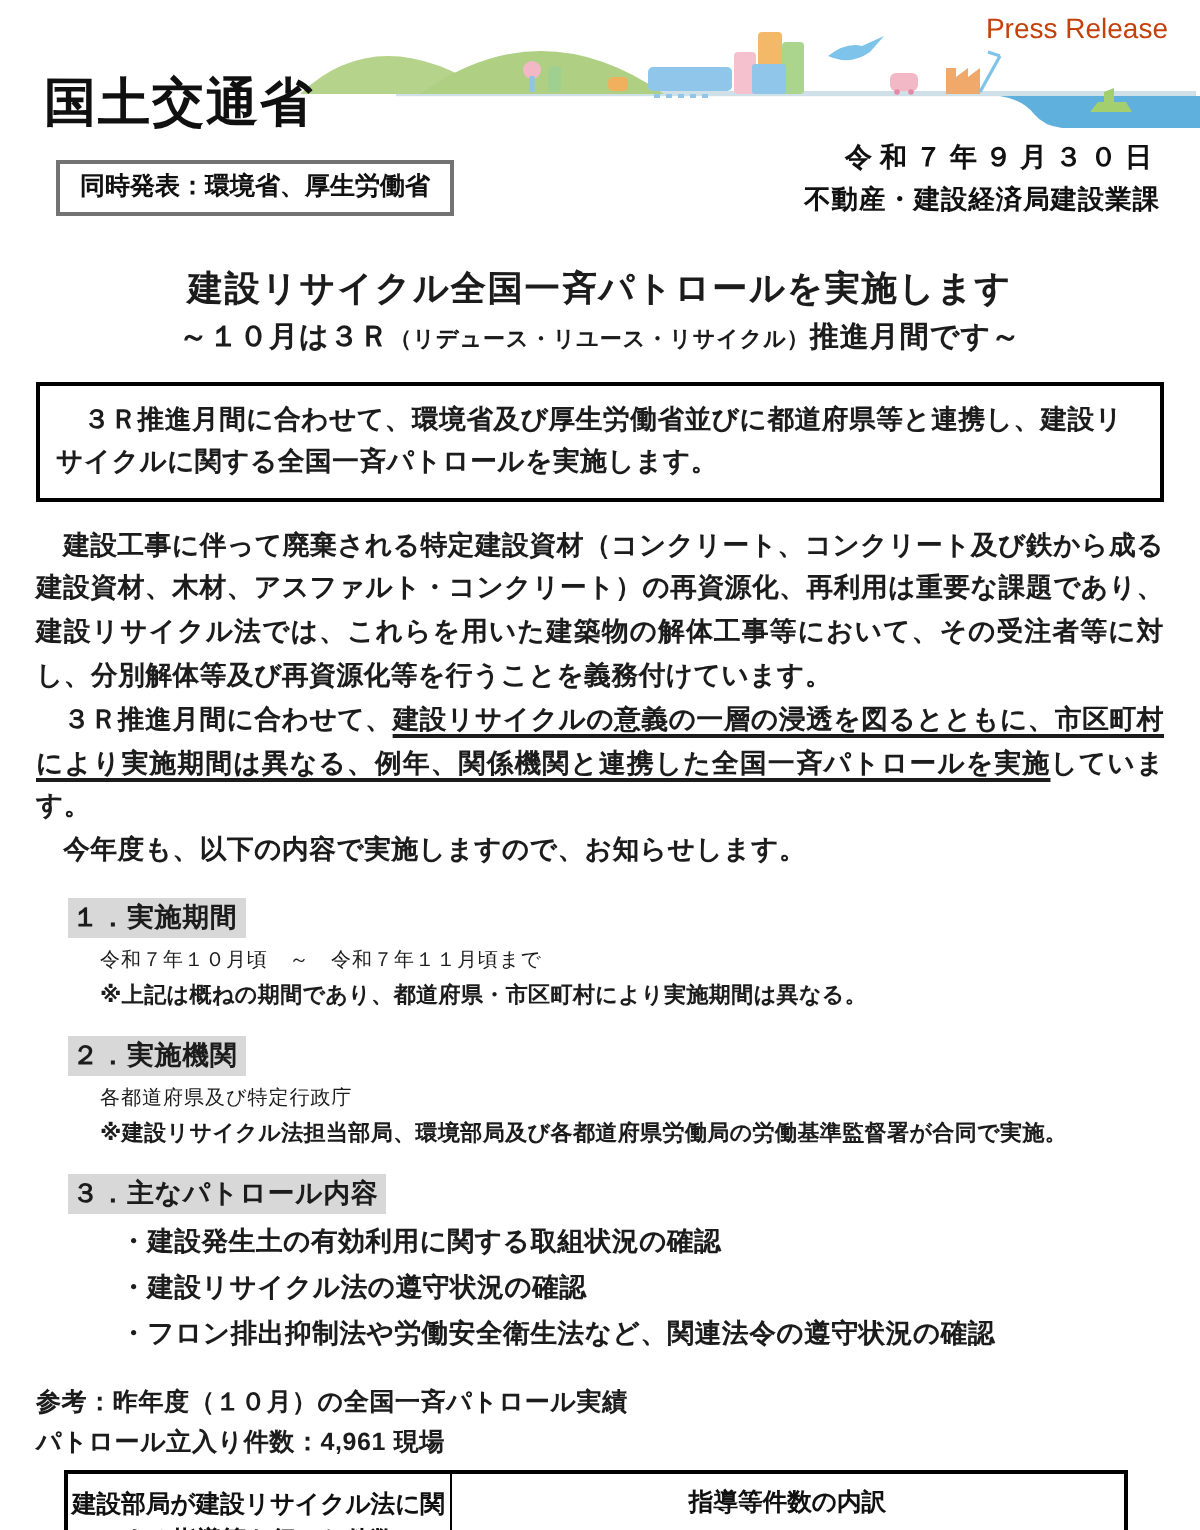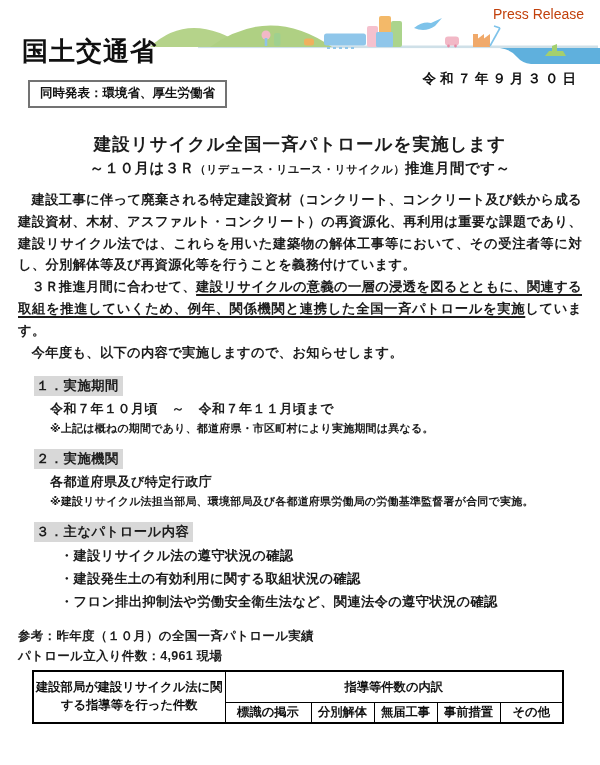--- a/index.html
+++ b/index.html
@@ -32,21 +32,21 @@
     font-size:13.3px; font-weight:bold; line-height:1.6; letter-spacing:0.3px;
   }
   .body-para { font-size:13.3px; font-weight:600; line-height:1.64; letter-spacing:0.3px; text-align:justify; }
   .para1 { margin-top:11px; }
   .u-span { text-decoration:underline; text-underline-offset:3px; text-decoration-thickness:1.5px; }
   .section { margin-top:13px; }
   .section-heading {
     display:inline-block; background:#d8d8d8; font-size:13.3px; font-weight:bold;
     padding:1px 4px 1px 2px; margin-left:16px; letter-spacing:0.5px;
   }
-  .section-line { font-size:13px; font-weight:700; margin:4px 0 0 32px; letter-spacing:0.5px; }
+  .section-line { font-size:10px; font-weight:400; margin:4px 0 0 32px; letter-spacing:0.5px; }
   .section-note { font-size:11px; font-weight:600; margin:3px 0 0 32px; letter-spacing:0.2px; }
   .bullet { font-size:13.3px; font-weight:600; margin:5px 0 0 42px; letter-spacing:0.3px; }
   .ref-block { margin-top:17px; }
   .ref-line { font-size:12.5px; font-weight:600; margin-top:3px; letter-spacing:0.3px; }
   
   table.patrol { border-collapse:collapse; margin:5px 0 0 14px; table-layout:fixed; }
   table.patrol td {
     border:1.5px solid #000; text-align:center; vertical-align:middle;
     font-size:12.3px; font-weight:bold; padding:1px 2px; color:#111;
   }
@@ -120,51 +120,53 @@
     </svg>
 
     <div class="press-release">Press Release</div>
 
     <div class="logo-ja">国土交通省</div>
 
     <div class="joint-box">同時発表：環境省、厚生労働省</div>
 
     <div class="date-block">
       <div class="date-line">令和７年９月３０日</div>
+      <div class="dept-line">不動産・建設経済局建設業課</div>
     </div>
   </div>
 
   <div class="content">
 
     <div class="title-main">建設リサイクル全国一斉パトロールを実施します</div>
     <div class="title-sub"><span>～１０月は３Ｒ</span><span class="paren">（リデュース・リユース・リサイクル）</span><span>推進月間です～</span></div>
 
+    <div class="summary-box">　３Ｒ推進月間に合わせて、環境省及び厚生労働省並びに都道府県等と連携し、建設リサイクルに関する全国一斉パトロールを実施します。</div>
 
     <div class="body-para para1">　建設工事に伴って廃棄される特定建設資材（コンクリート、コンクリート及び鉄から成る建設資材、木材、アスファルト・コンクリート）の再資源化、再利用は重要な課題であり、建設リサイクル法では、これらを用いた建築物の解体工事等において、その受注者等に対し、分別解体等及び再資源化等を行うことを義務付けています。</div>
 
-    <div class="body-para"><span>　３Ｒ推進月間に合わせて、</span><span class="u-span">建設リサイクルの意義の一層の浸透を図るとともに、関連する取組を推進していくため、例年、関係機関と連携した全国一斉パトロールを実施</span><span>しています。</span></div>
+    <div class="body-para"><span>　３Ｒ推進月間に合わせて、</span><span class="u-span">建設リサイクルの意義の一層の浸透を図るとともに、市区町村により実施期間は異なる、例年、関係機関と連携した全国一斉パトロールを実施</span><span>しています。</span></div>
 
     <div class="body-para">　今年度も、以下の内容で実施しますので、お知らせします。</div>
 
     <div class="section">
       <div class="section-heading">１．実施期間</div>
       <div class="section-line">令和７年１０月頃　～　令和７年１１月頃まで</div>
       <div class="section-note">※上記は概ねの期間であり、都道府県・市区町村により実施期間は異なる。</div>
     </div>
 
     <div class="section">
       <div class="section-heading">２．実施機関</div>
       <div class="section-line">各都道府県及び特定行政庁</div>
       <div class="section-note">※建設リサイクル法担当部局、環境部局及び各都道府県労働局の労働基準監督署が合同で実施。</div>
     </div>
 
     <div class="section">
       <div class="section-heading">３．主なパトロール内容</div>
+      <div class="bullet">・建設発生土の有効利用に関する取組状況の確認</div>
       <div class="bullet">・建設リサイクル法の遵守状況の確認</div>
-      <div class="bullet">・建設発生土の有効利用に関する取組状況の確認</div>
       <div class="bullet">・フロン排出抑制法や労働安全衛生法など、関連法令の遵守状況の確認</div>
     </div>
 
     <div class="ref-block">
       <div class="ref-line">参考：昨年度（１０月）の全国一斉パトロール実績</div>
       <div class="ref-line">パトロール立入り件数：4,961 現場</div>
     </div>
 
     <table class="patrol">
       <tbody>

